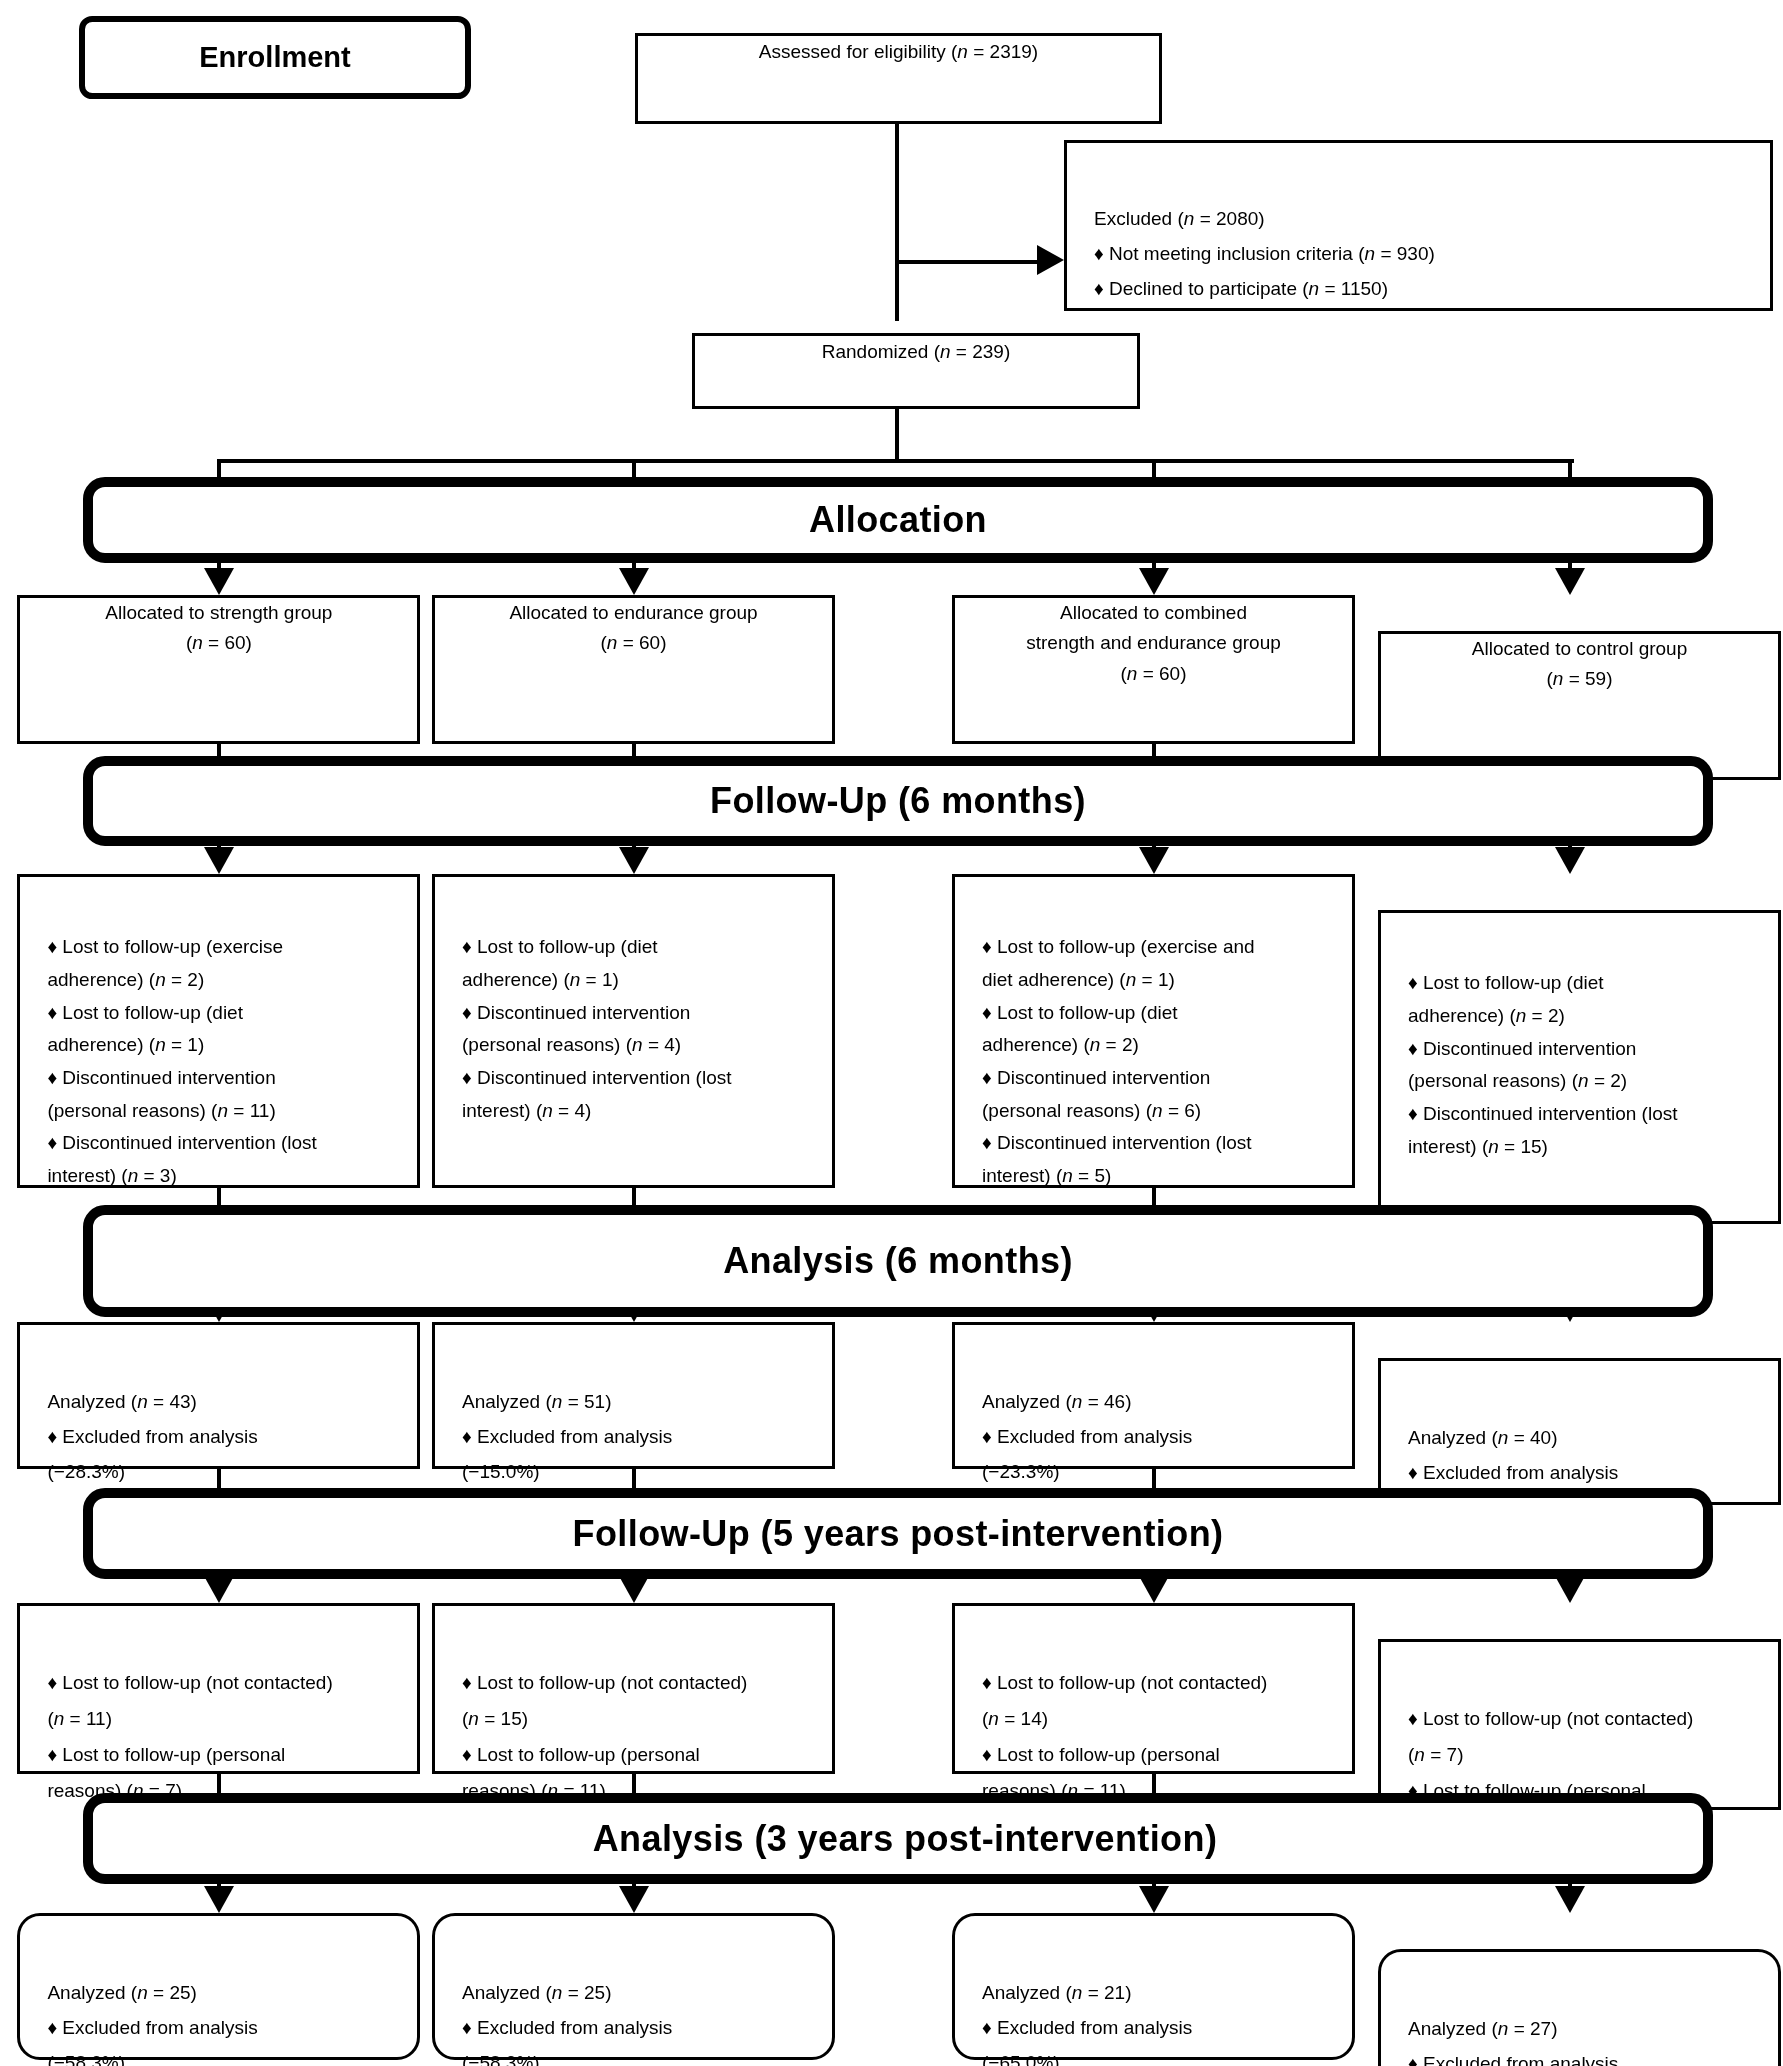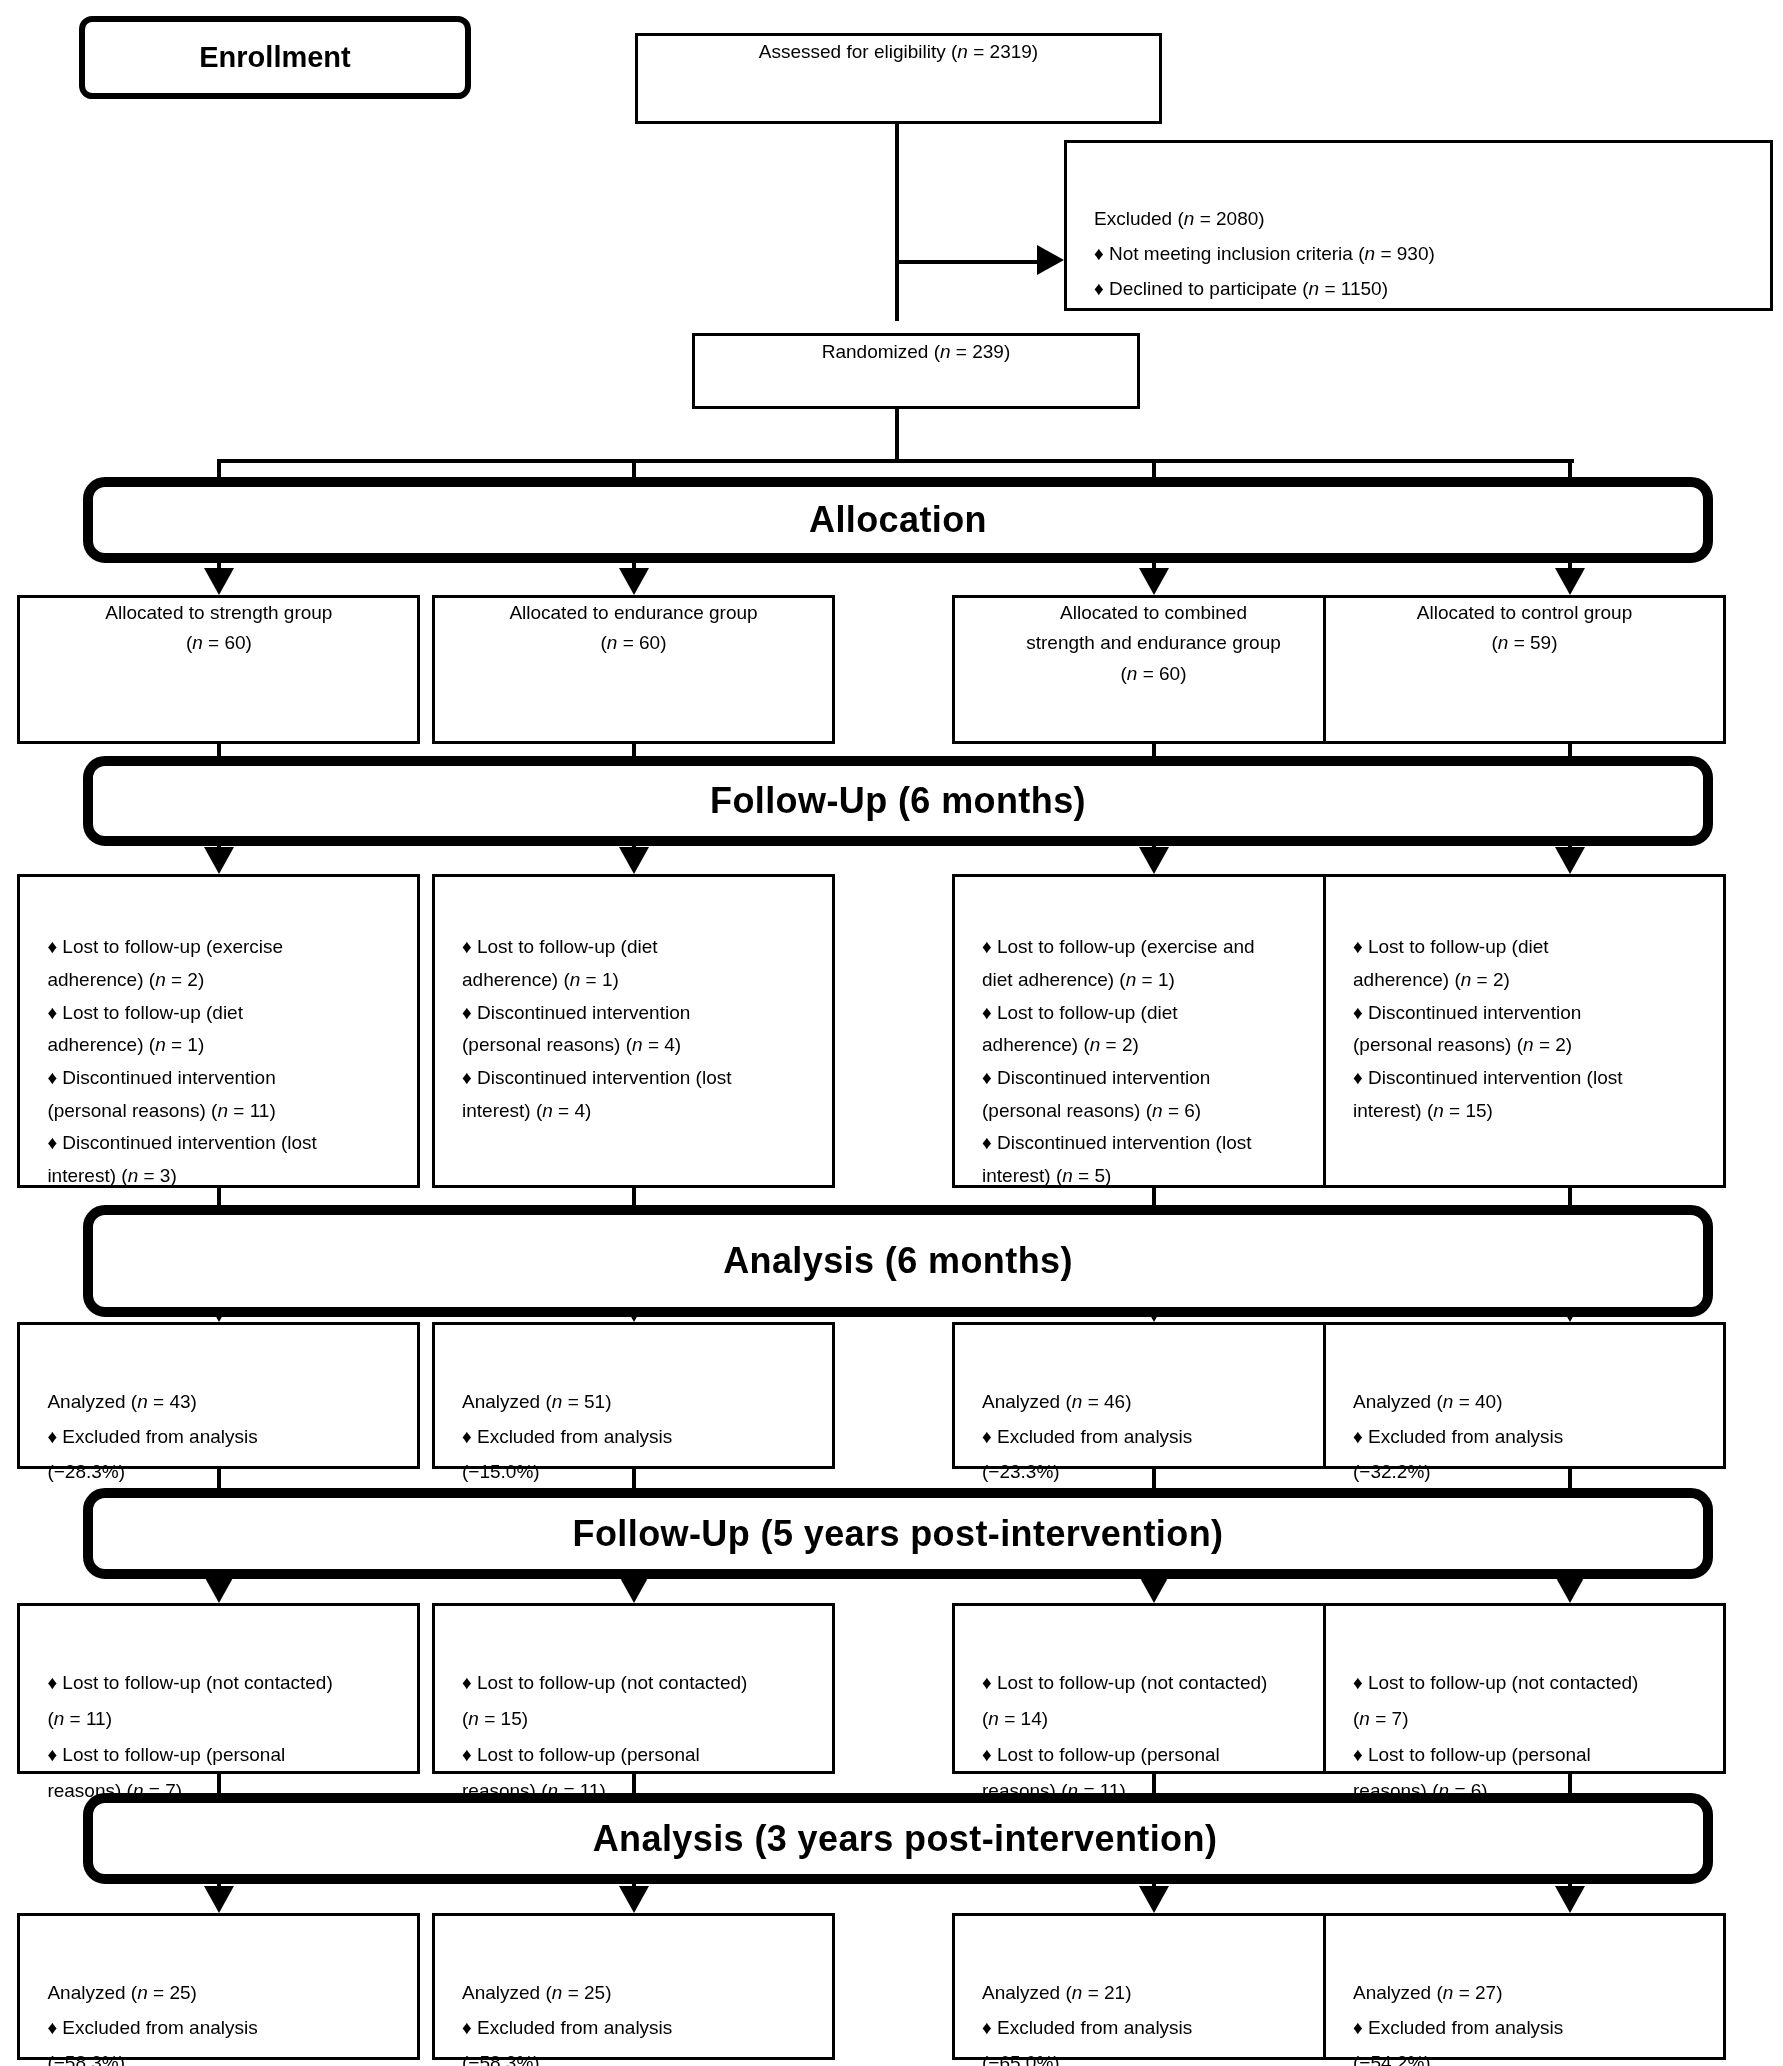--- a/index.html
+++ b/index.html
@@ -53,26 +53,26 @@
     border-radius:13.2px;
     z-index:2;
     display:flex;align-items:center;justify-content:center;
     font-weight:bold;
     font-size:29px;
   }
   
   .col1{left:17.4px;width:403px;}
   .col2{left:432px;width:403px;}
   .col3{left:952px;width:403px;}
-  .col4{left:1323px;width:403px;}
+  .col4{left:1378px;width:403px;margin-top:36px;}
   .row-alloc{top:595px;height:149px;padding-bottom:29px;line-height:1.6;}
   .row-fu6{top:874px;height:314px;}
   .row-an6{top:1322px;height:147px;padding-top:24px;line-height:1.85;}
   .row-fu3{top:1603px;height:171px;padding-top:23px;line-height:1.9;}
-  .row-an3{top:1913px;height:147px;padding-top:24px;line-height:1.85;}
+  .row-an3{top:1913px;height:147px;padding-top:24px;line-height:1.85;border-radius:23px;}
   
   .vline{position:absolute;width:4.1px;background:#000000;z-index:1;}
   .hline{position:absolute;height:4.1px;background:#000000;z-index:1;}
   .arrow-down{
     position:absolute;width:0;height:0;z-index:1;
     border-left:15px solid transparent;
     border-right:15px solid transparent;
     border-top:27px solid #000000;
   }
   .arrow-right{

